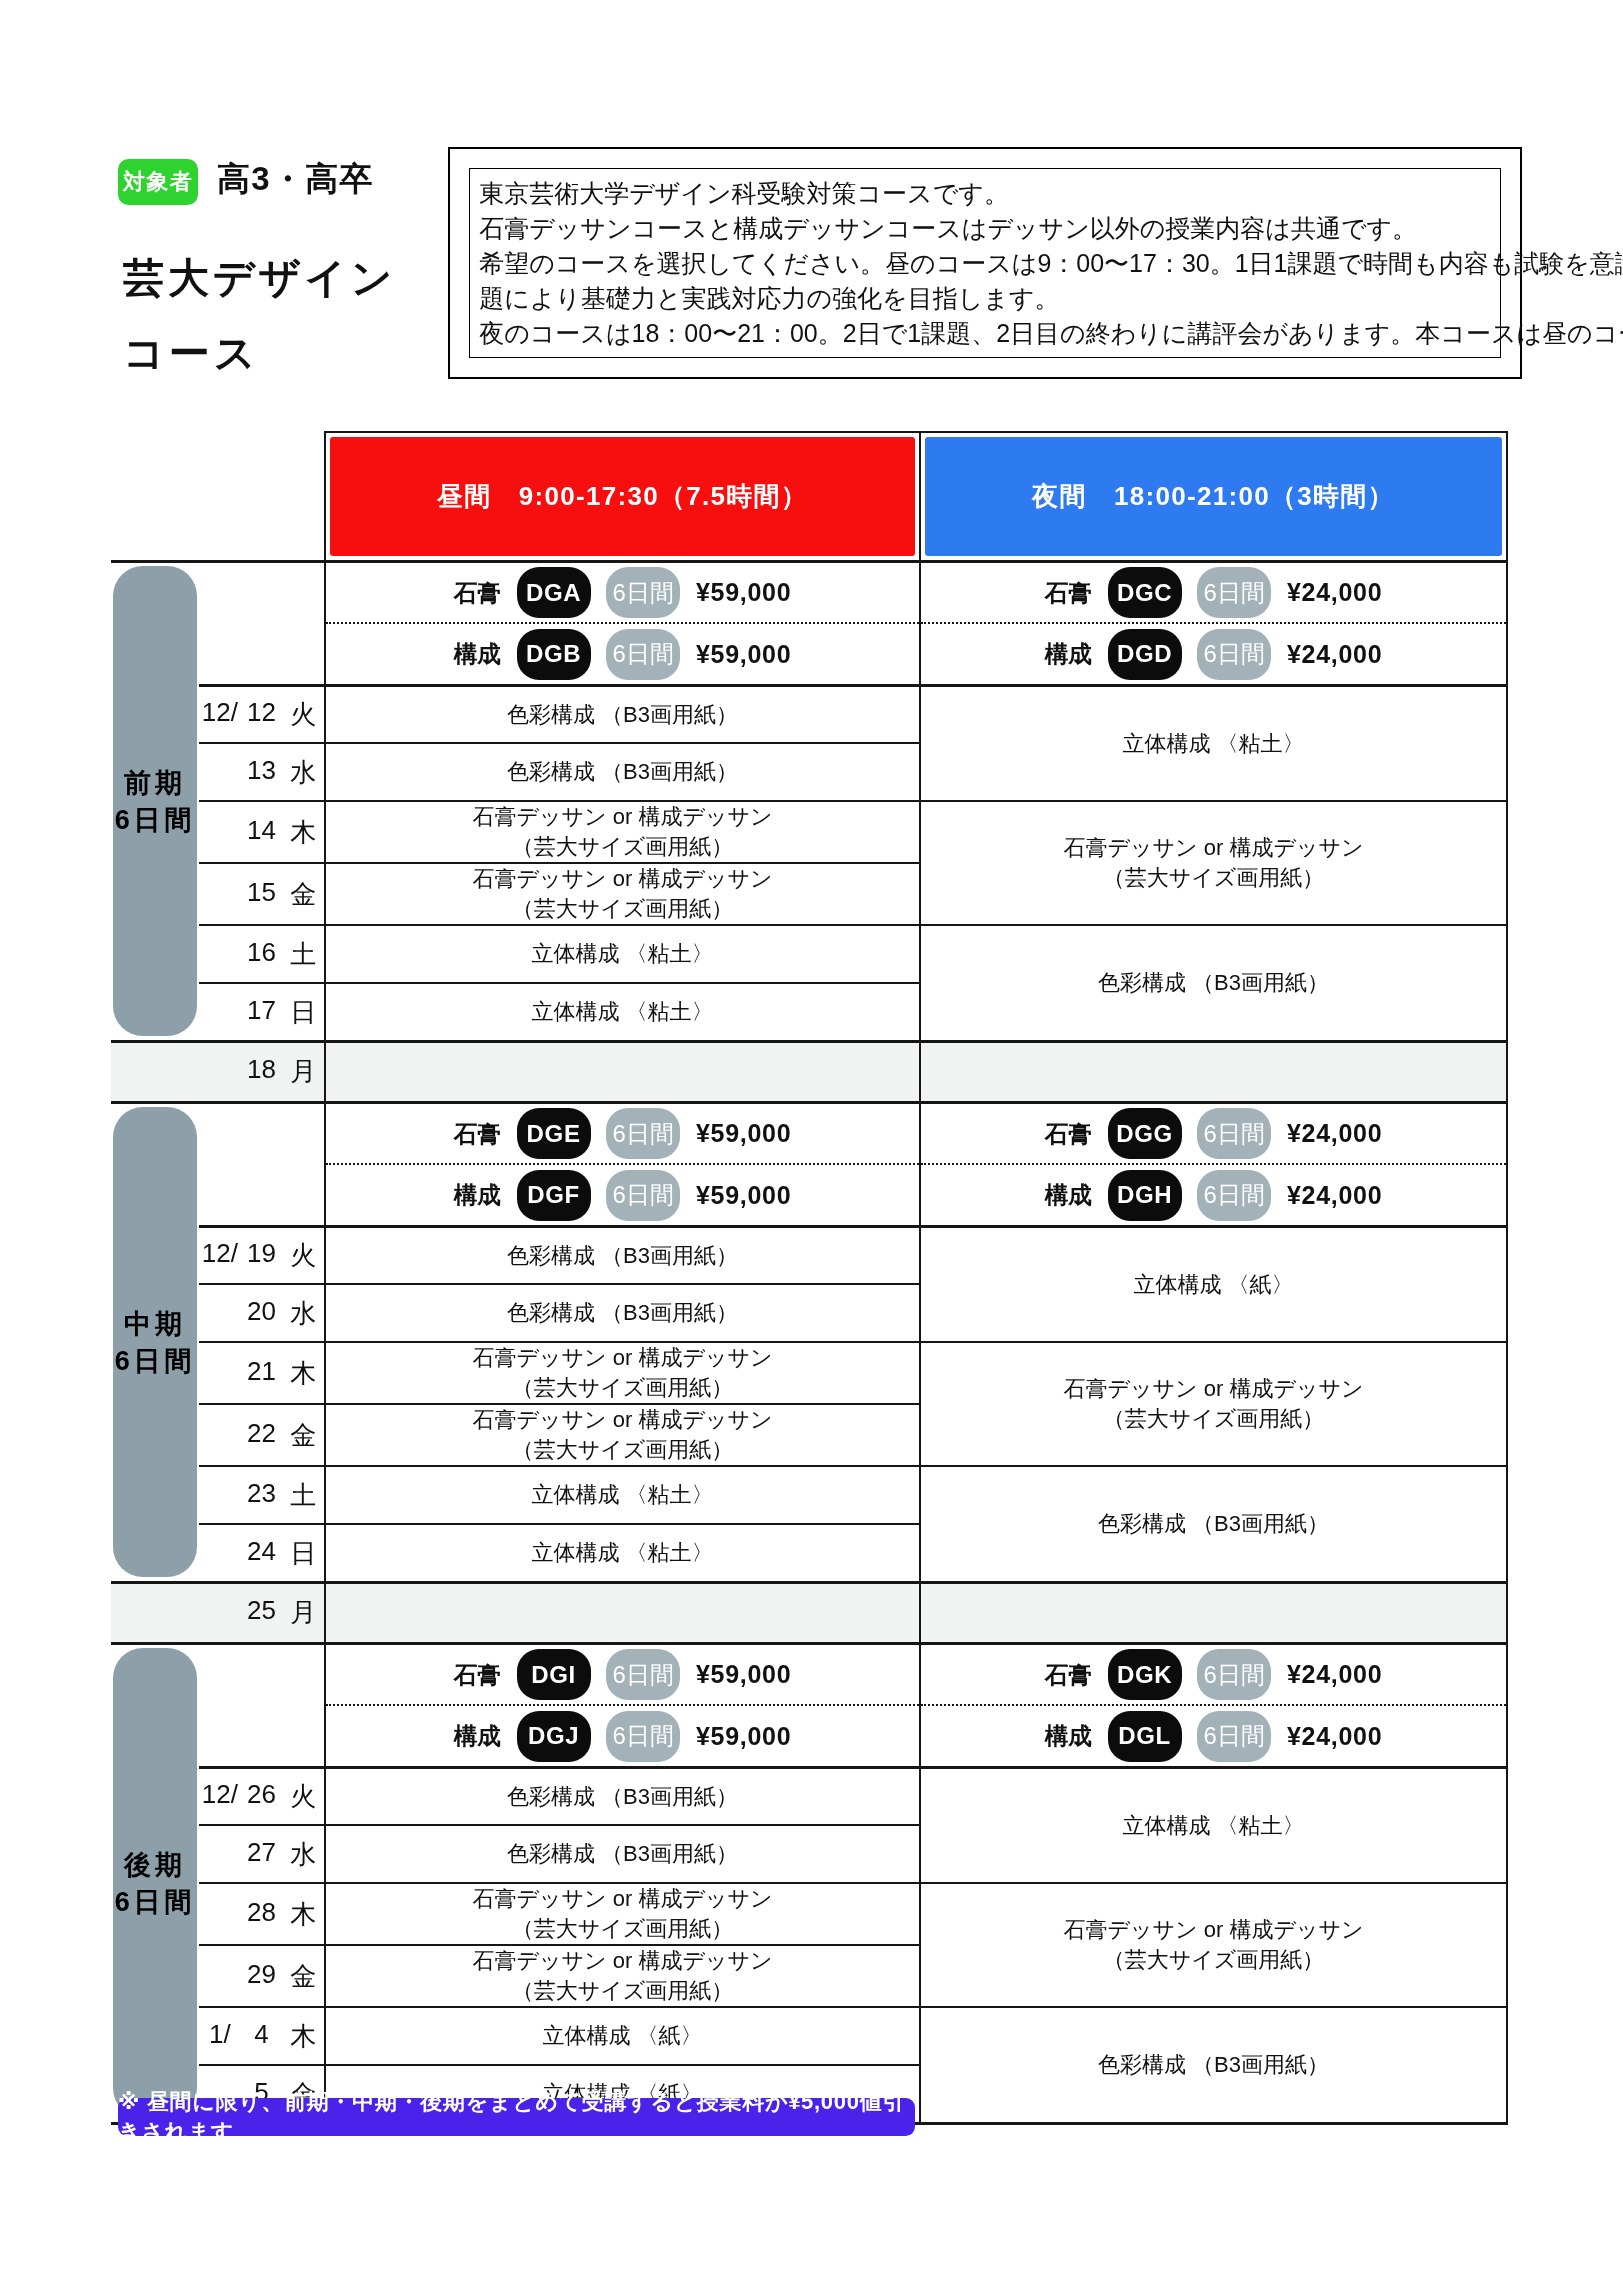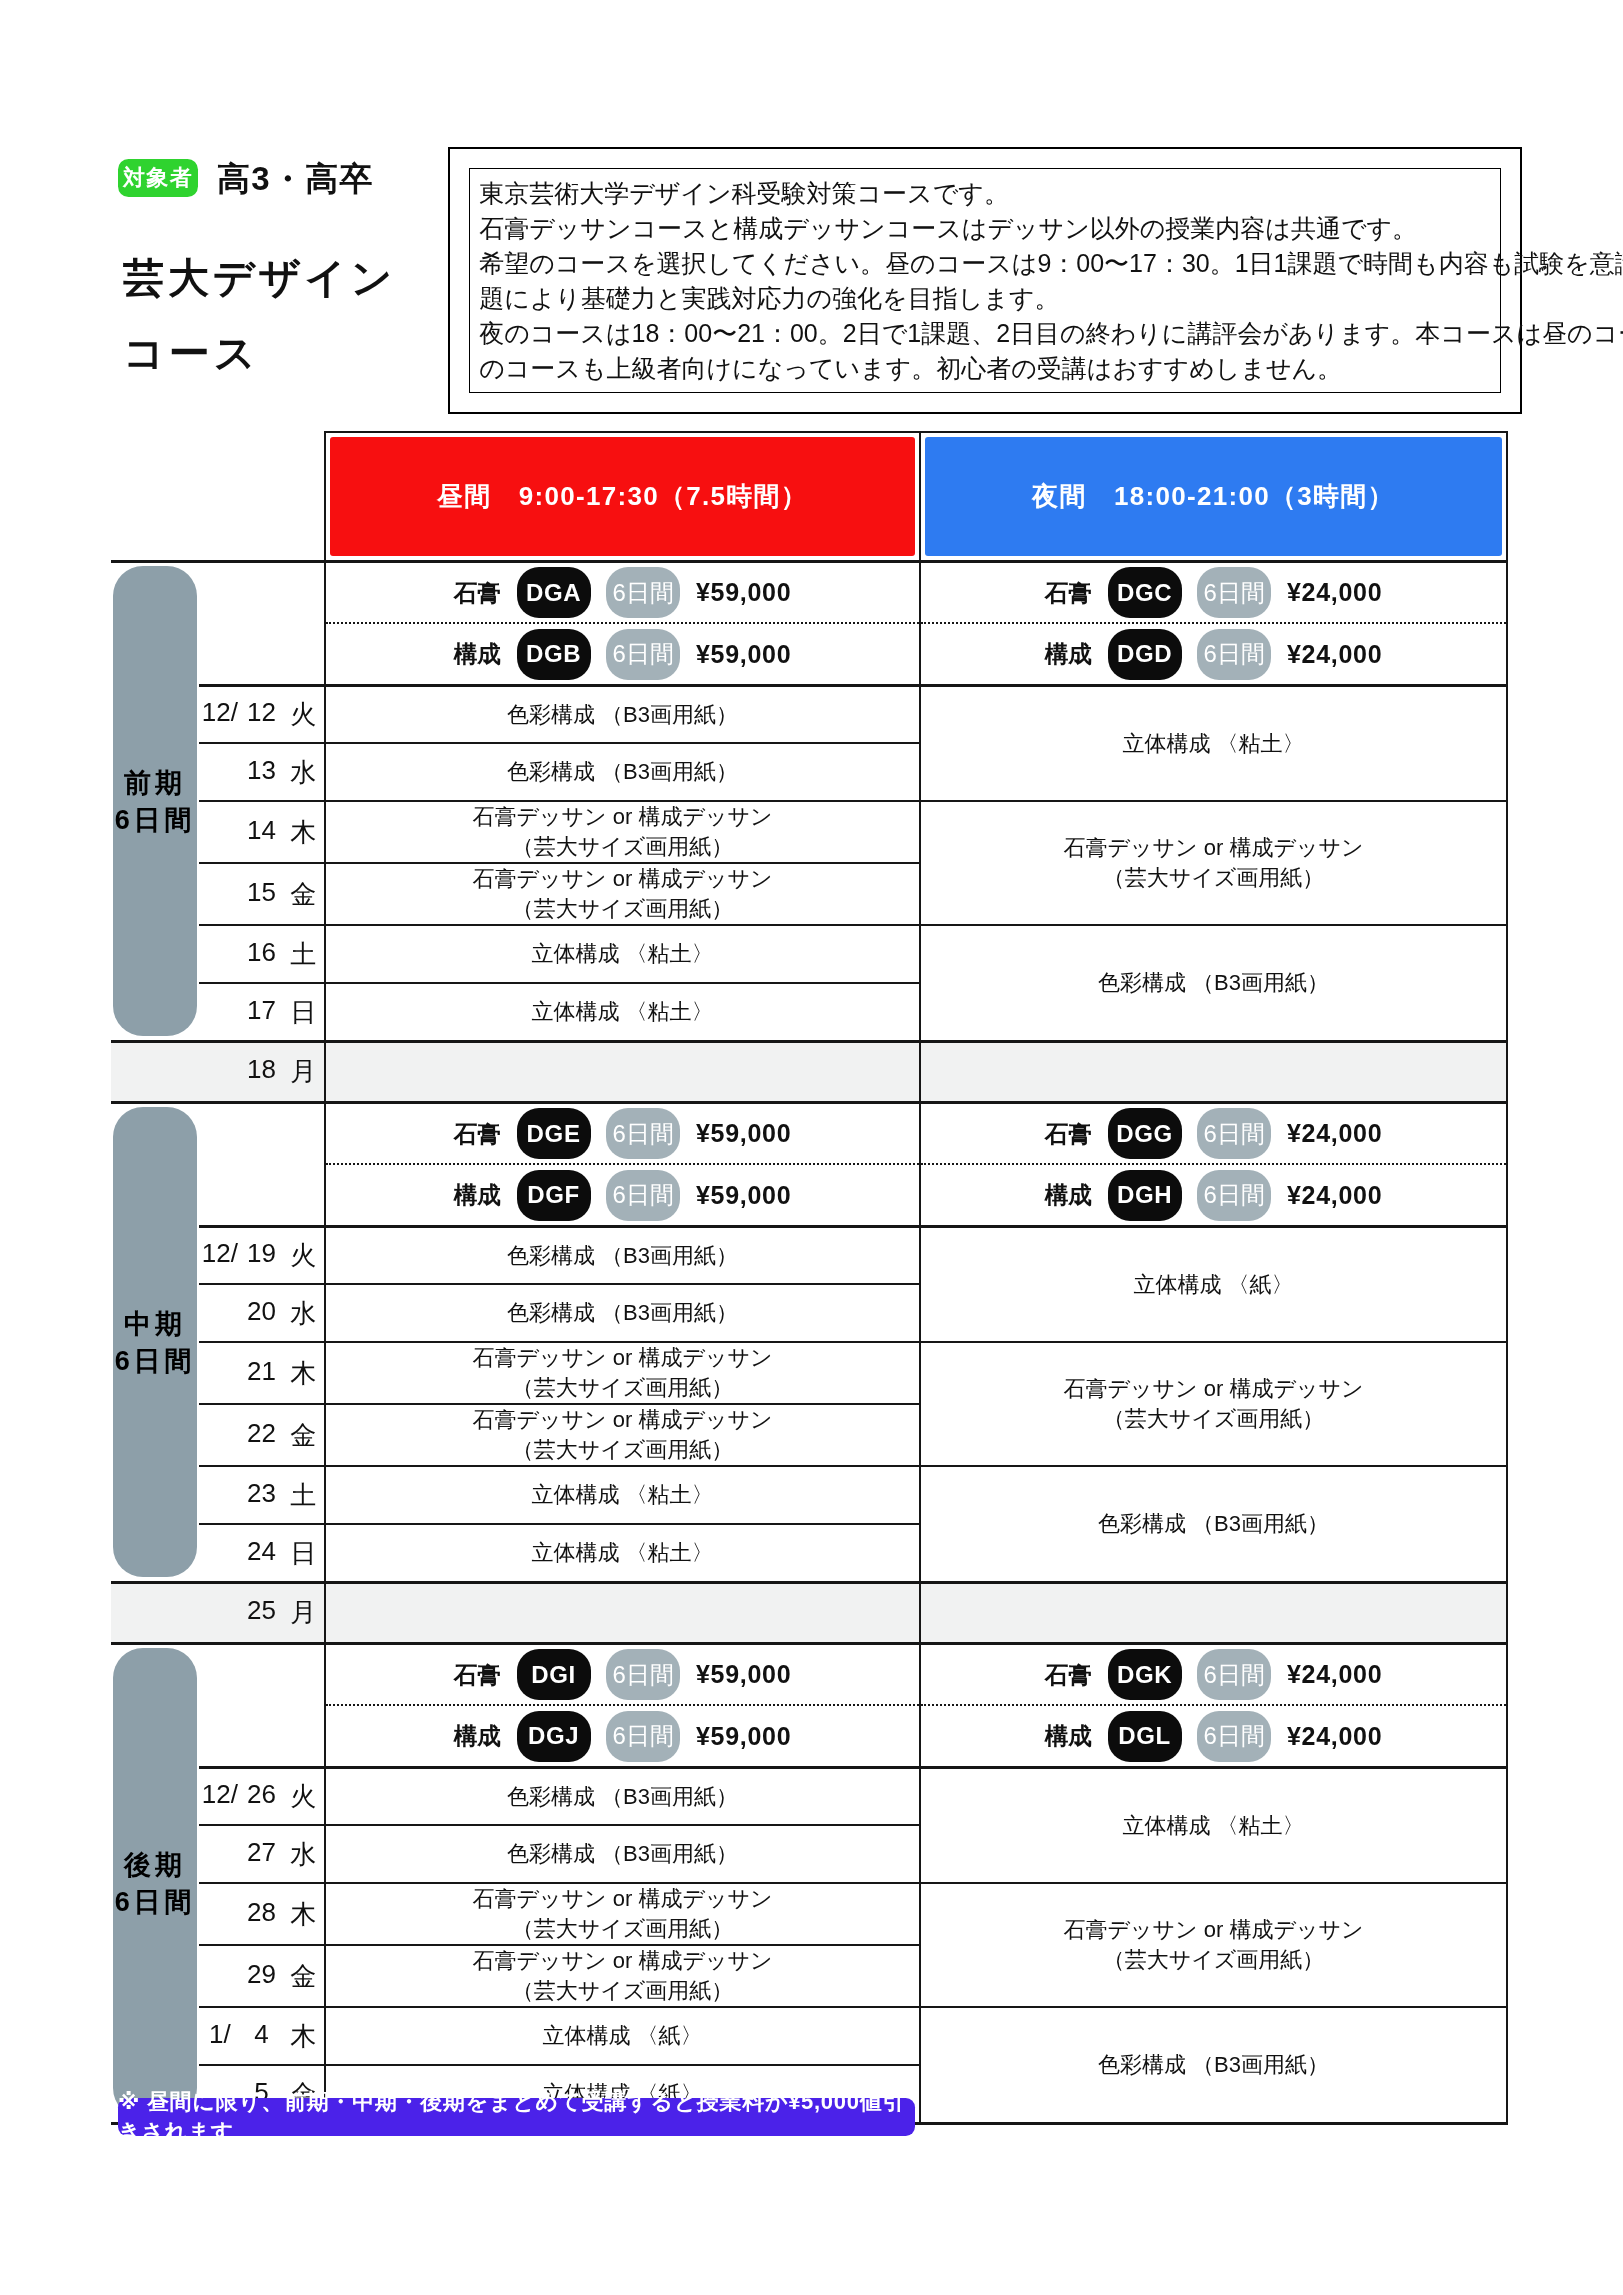--- a/index.html
+++ b/index.html
@@ -12,21 +12,21 @@
     --badgeblack:#0c0c0c;
     --closedbg:#f1f2f2;
     --banner:#4b22e9;
   }
   *{box-sizing:border-box;margin:0;padding:0;}
   html,body{background:#ffffff;}
   body{font-family:"Liberation Sans","DejaVu Sans",sans-serif;color:#111;}
   .page{position:relative;width:1623px;height:2295px;background:#fff;overflow:hidden;}
 
   
-  .aud-badge{position:absolute;left:118px;top:159px;width:80px;height:38px;
+  .aud-badge{position:absolute;left:118px;top:159px;width:80px;height:46px;
     background:var(--green);border-radius:10.5px;display:flex;align-items:center;justify-content:center;
     color:#fff;font-weight:bold;font-size:22px;letter-spacing:1.3px;}
   .aud-value{position:absolute;left:217px;top:160px;font-size:33px;font-weight:bold;line-height:38px;letter-spacing:1.3px;}
   .title1{position:absolute;left:123px;top:251px;font-size:41px;font-weight:bold;letter-spacing:3.9px;}
   .title2{position:absolute;left:123px;top:326px;font-size:41px;font-weight:bold;letter-spacing:3.9px;}
 
   .descbox{position:absolute;left:448px;top:147px;width:1074px;border:2.6px solid #000;padding:19px;background:#fff;}
   .descinner{border:1.3px solid #000;padding:6.5px 9.2px;}
   .dline{font-size:25px;line-height:35px;white-space:nowrap;overflow:visible;}
 
@@ -90,21 +90,20 @@
   <div class="title1">芸大デザイン</div>
   <div class="title2">コース</div>
 
   <div class="descbox">
     <div class="descinner">
       <div class="dline">東京芸術大学デザイン科受験対策コースです。</div>
       <div class="dline">石膏デッサンコースと構成デッサンコースはデッサン以外の授業内容は共通です。</div>
       <div class="dline">希望のコースを選択してください。昼のコースは9：00〜17：30。1日1課題で時間も内容も試験を意識した出</div>
       <div class="dline">題により基礎力と実践対応力の強化を目指します。</div>
       <div class="dline">夜のコースは18：00〜21：00。2日で1課題、2日目の終わりに講評会があります。本コースは昼のコースも夜</div>
-      <div class="dline">のコースも上級者向けになっています。初心者の受講はおすすめしません。</div>
     </div>
   </div>
 
   <table class="sched">
     <colgroup>
         <col style="width:88px">
         <col style="width:126px">
         <col style="width:595px">
         <col style="width:587px">
       </colgroup>

